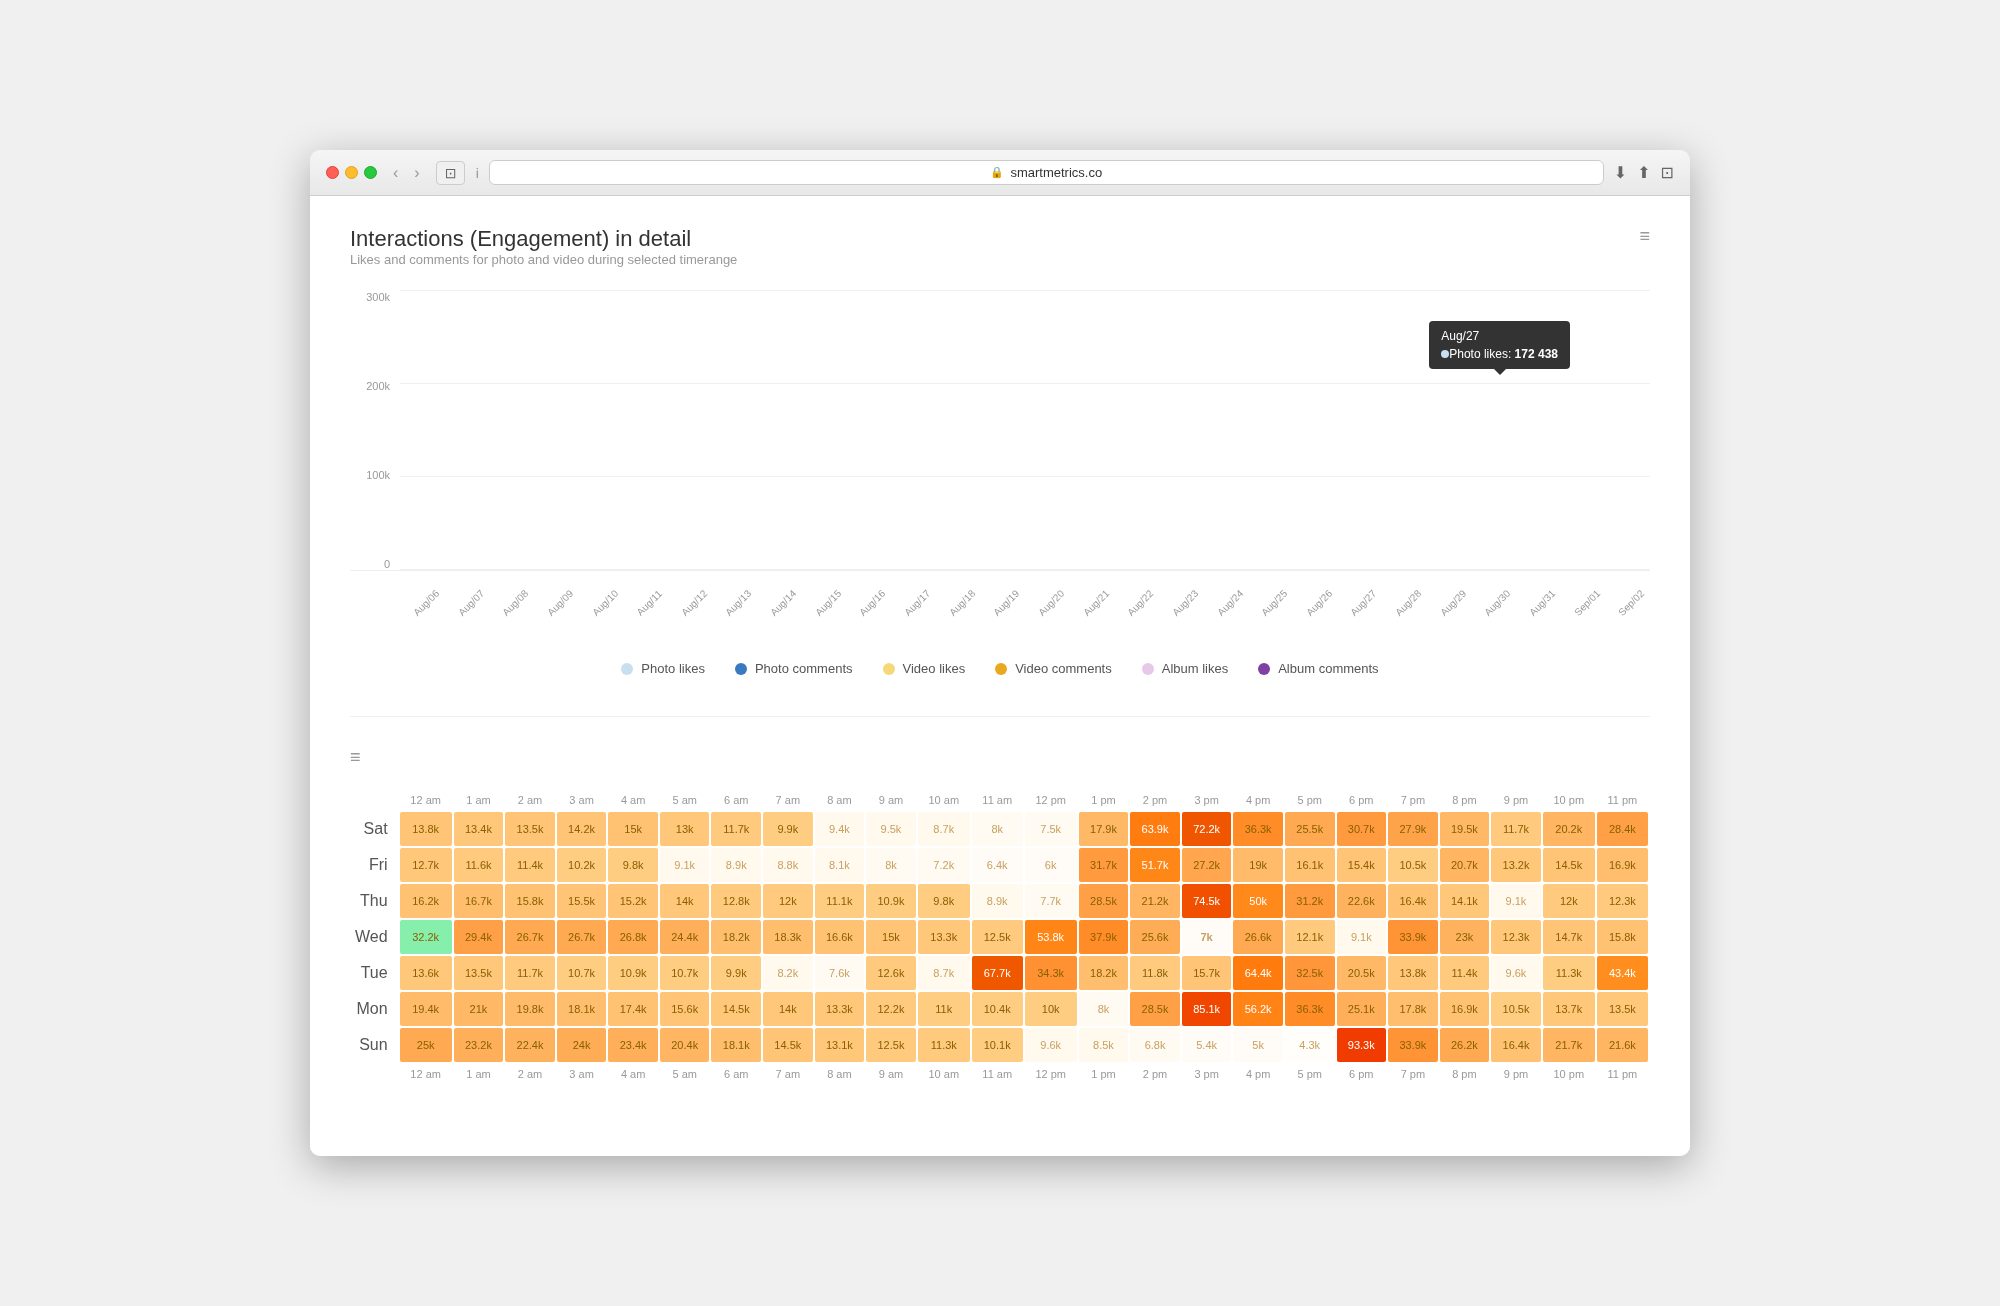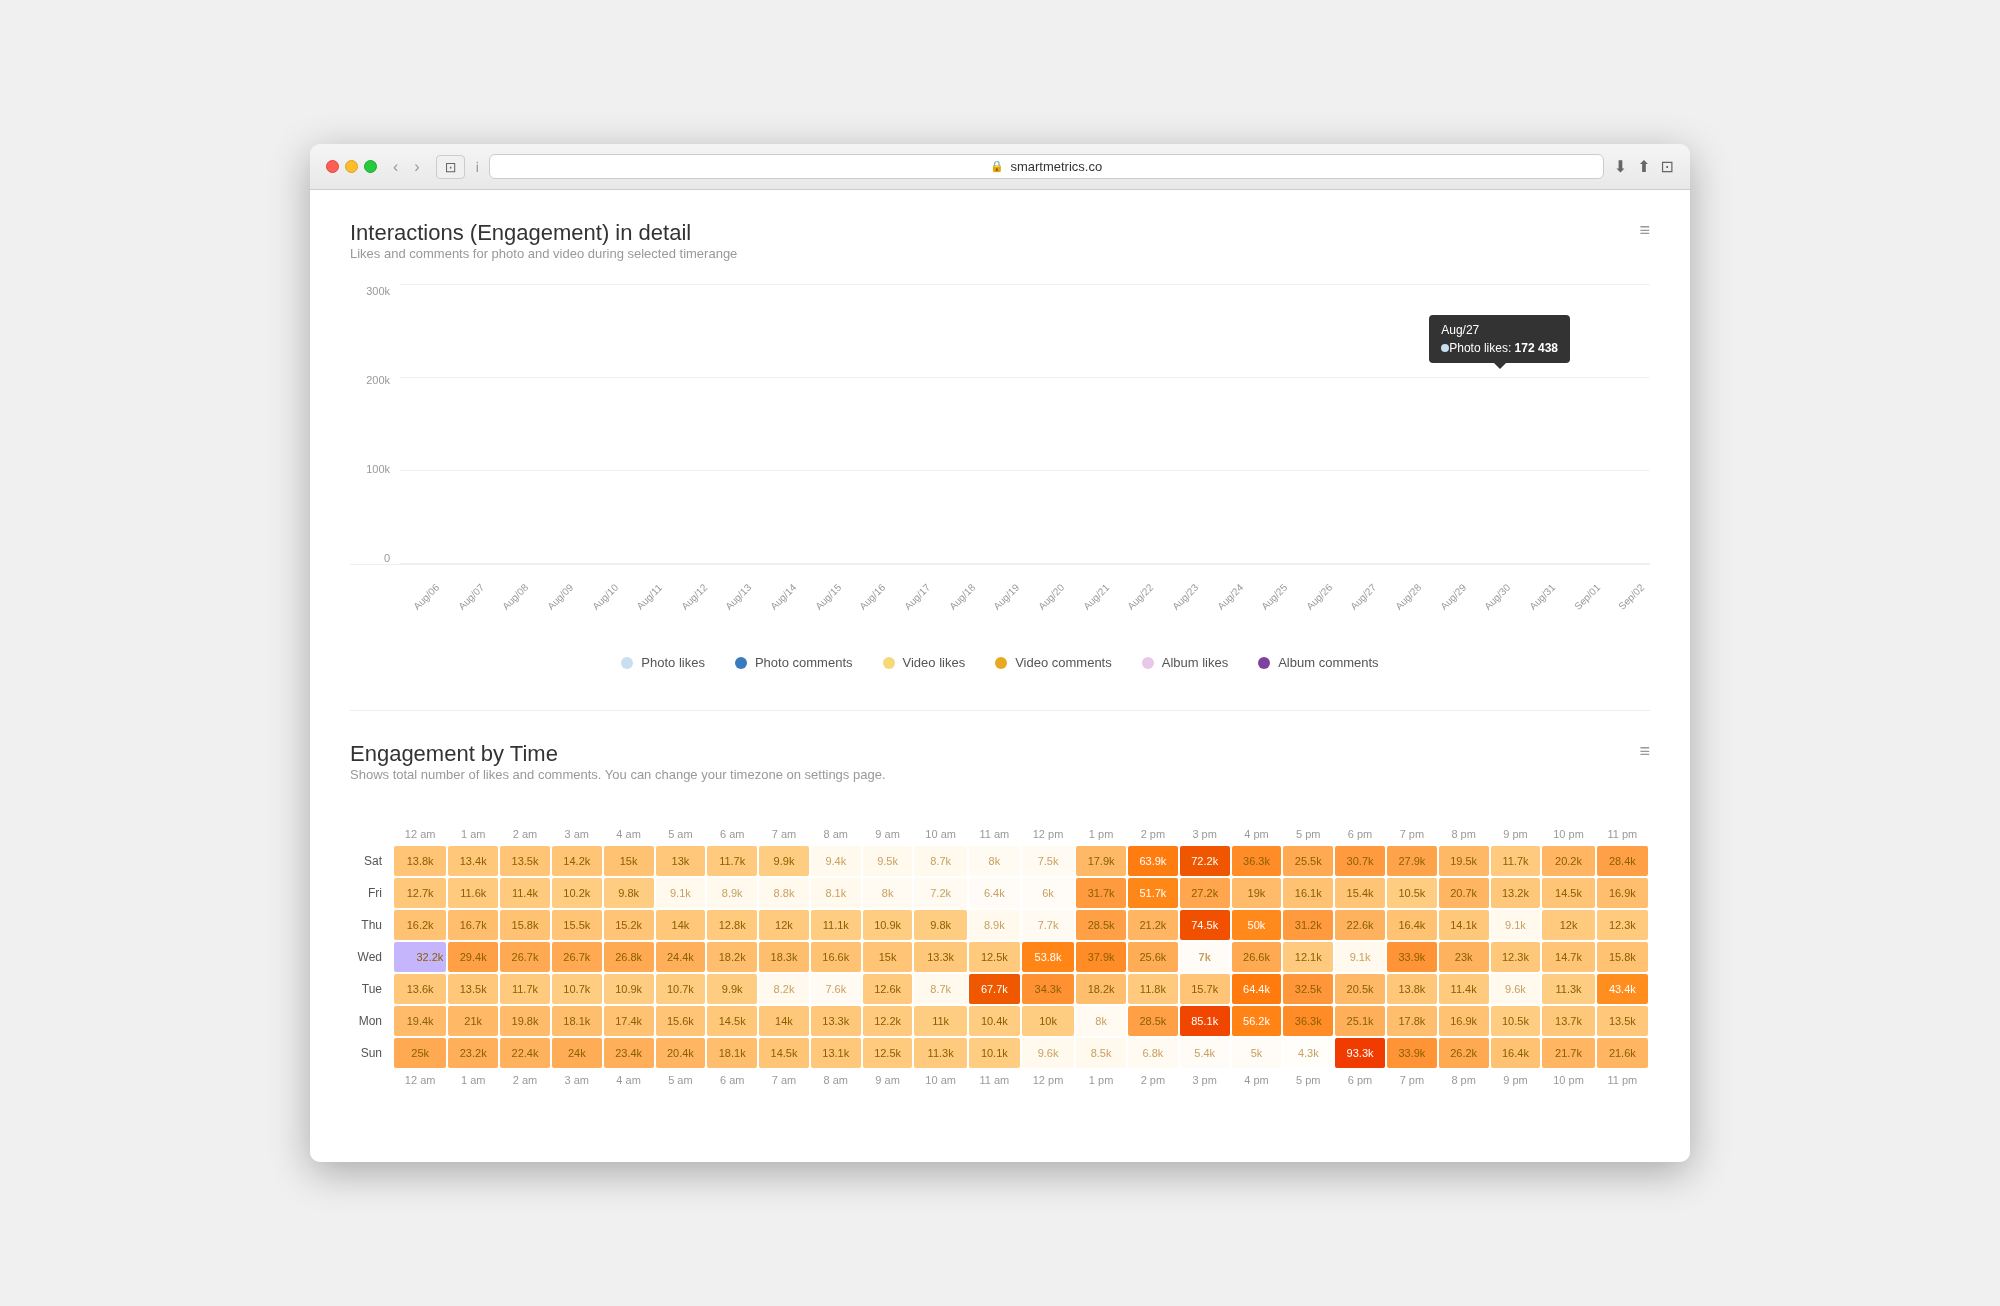--- a/index.html
+++ b/index.html
@@ -288,21 +288,21 @@
       padding-right: 10px;
       width: 40px;
     }
     .heatmap-table td {
       text-align: center;
       font-size: 11px;
       padding: 8px 3px;
       border-radius: 2px;
     }
     .heatmap-table td.day-label {
-      font-size: 12px;
+      font-size: 16px;
       color: #555;
       text-align: right;
       padding-right: 10px;
       background: none !important;
     }
   </style>
 </head>
 <body>
 
 <div class="browser-chrome">
@@ -513,24 +513,20 @@
             <div class="legend-dot" style="background: rgb(128, 64, 160);"></div>
             <span>Album comments</span>
           </div>
         </div>
     </div>
 
     <hr class="divider">
 
     <div class="section">
       <div class="section-header">
-        <div>
-          <div class="section-title">Engagement by Time</div>
-          <div class="section-subtitle">Shows total number of likes and comments. You can change your timezone on settings page.</div>
-        </div>
         <span class="menu-icon">≡</span>
       </div>
 
       <table class="heatmap-table" id="heatmap-table">
       <thead>
             <tr>
               <th class="row-label"></th>
               <th>12 am</th>
               <th>1 am</th>
               <th>2 am</th>
@@ -634,21 +630,21 @@
               <td style="background: rgb(255, 154, 62); color: rgb(138, 96, 0);">31.2k</td>
               <td style="background: rgb(255, 178, 94); color: rgb(138, 96, 0);">22.6k</td>
               <td style="background: rgb(255, 193, 114); color: rgb(138, 96, 0);">16.4k</td>
               <td style="background: rgb(255, 199, 122); color: rgb(138, 96, 0);">14.1k</td>
               <td style="background: rgba(255, 220, 150, 0.16); color: rgb(200, 160, 96);">9.1k</td>
               <td style="background: rgb(255, 202, 126); color: rgb(138, 96, 0);">12k</td>
               <td style="background: rgb(255, 202, 126); color: rgb(138, 96, 0);">12.3k</td>
             </tr>
             <tr>
               <td class="day-label">Wed</td>
-              <td style="background: #c4b5fd; color: rgb(138, 96, 0); text-align: right;">32.2k</td>
+              <td style="background: #86efac; color: rgb(138, 96, 0);">32.2k</td>
               <td style="background: rgb(255, 160, 70); color: rgb(138, 96, 0);">29.4k</td>
               <td style="background: rgb(255, 169, 82); color: rgb(138, 96, 0);">26.7k</td>
               <td style="background: rgb(255, 169, 82); color: rgb(138, 96, 0);">26.7k</td>
               <td style="background: rgb(255, 169, 82); color: rgb(138, 96, 0);">26.8k</td>
               <td style="background: rgb(255, 175, 90); color: rgb(138, 96, 0);">24.4k</td>
               <td style="background: rgb(255, 190, 110); color: rgb(138, 96, 0);">18.2k</td>
               <td style="background: rgb(255, 190, 110); color: rgb(138, 96, 0);">18.3k</td>
               <td style="background: rgb(255, 193, 114); color: rgb(138, 96, 0);">16.6k</td>
               <td style="background: rgb(255, 196, 118); color: rgb(138, 96, 0);">15k</td>
               <td style="background: rgb(255, 199, 122); color: rgb(138, 96, 0);">13.3k</td>

